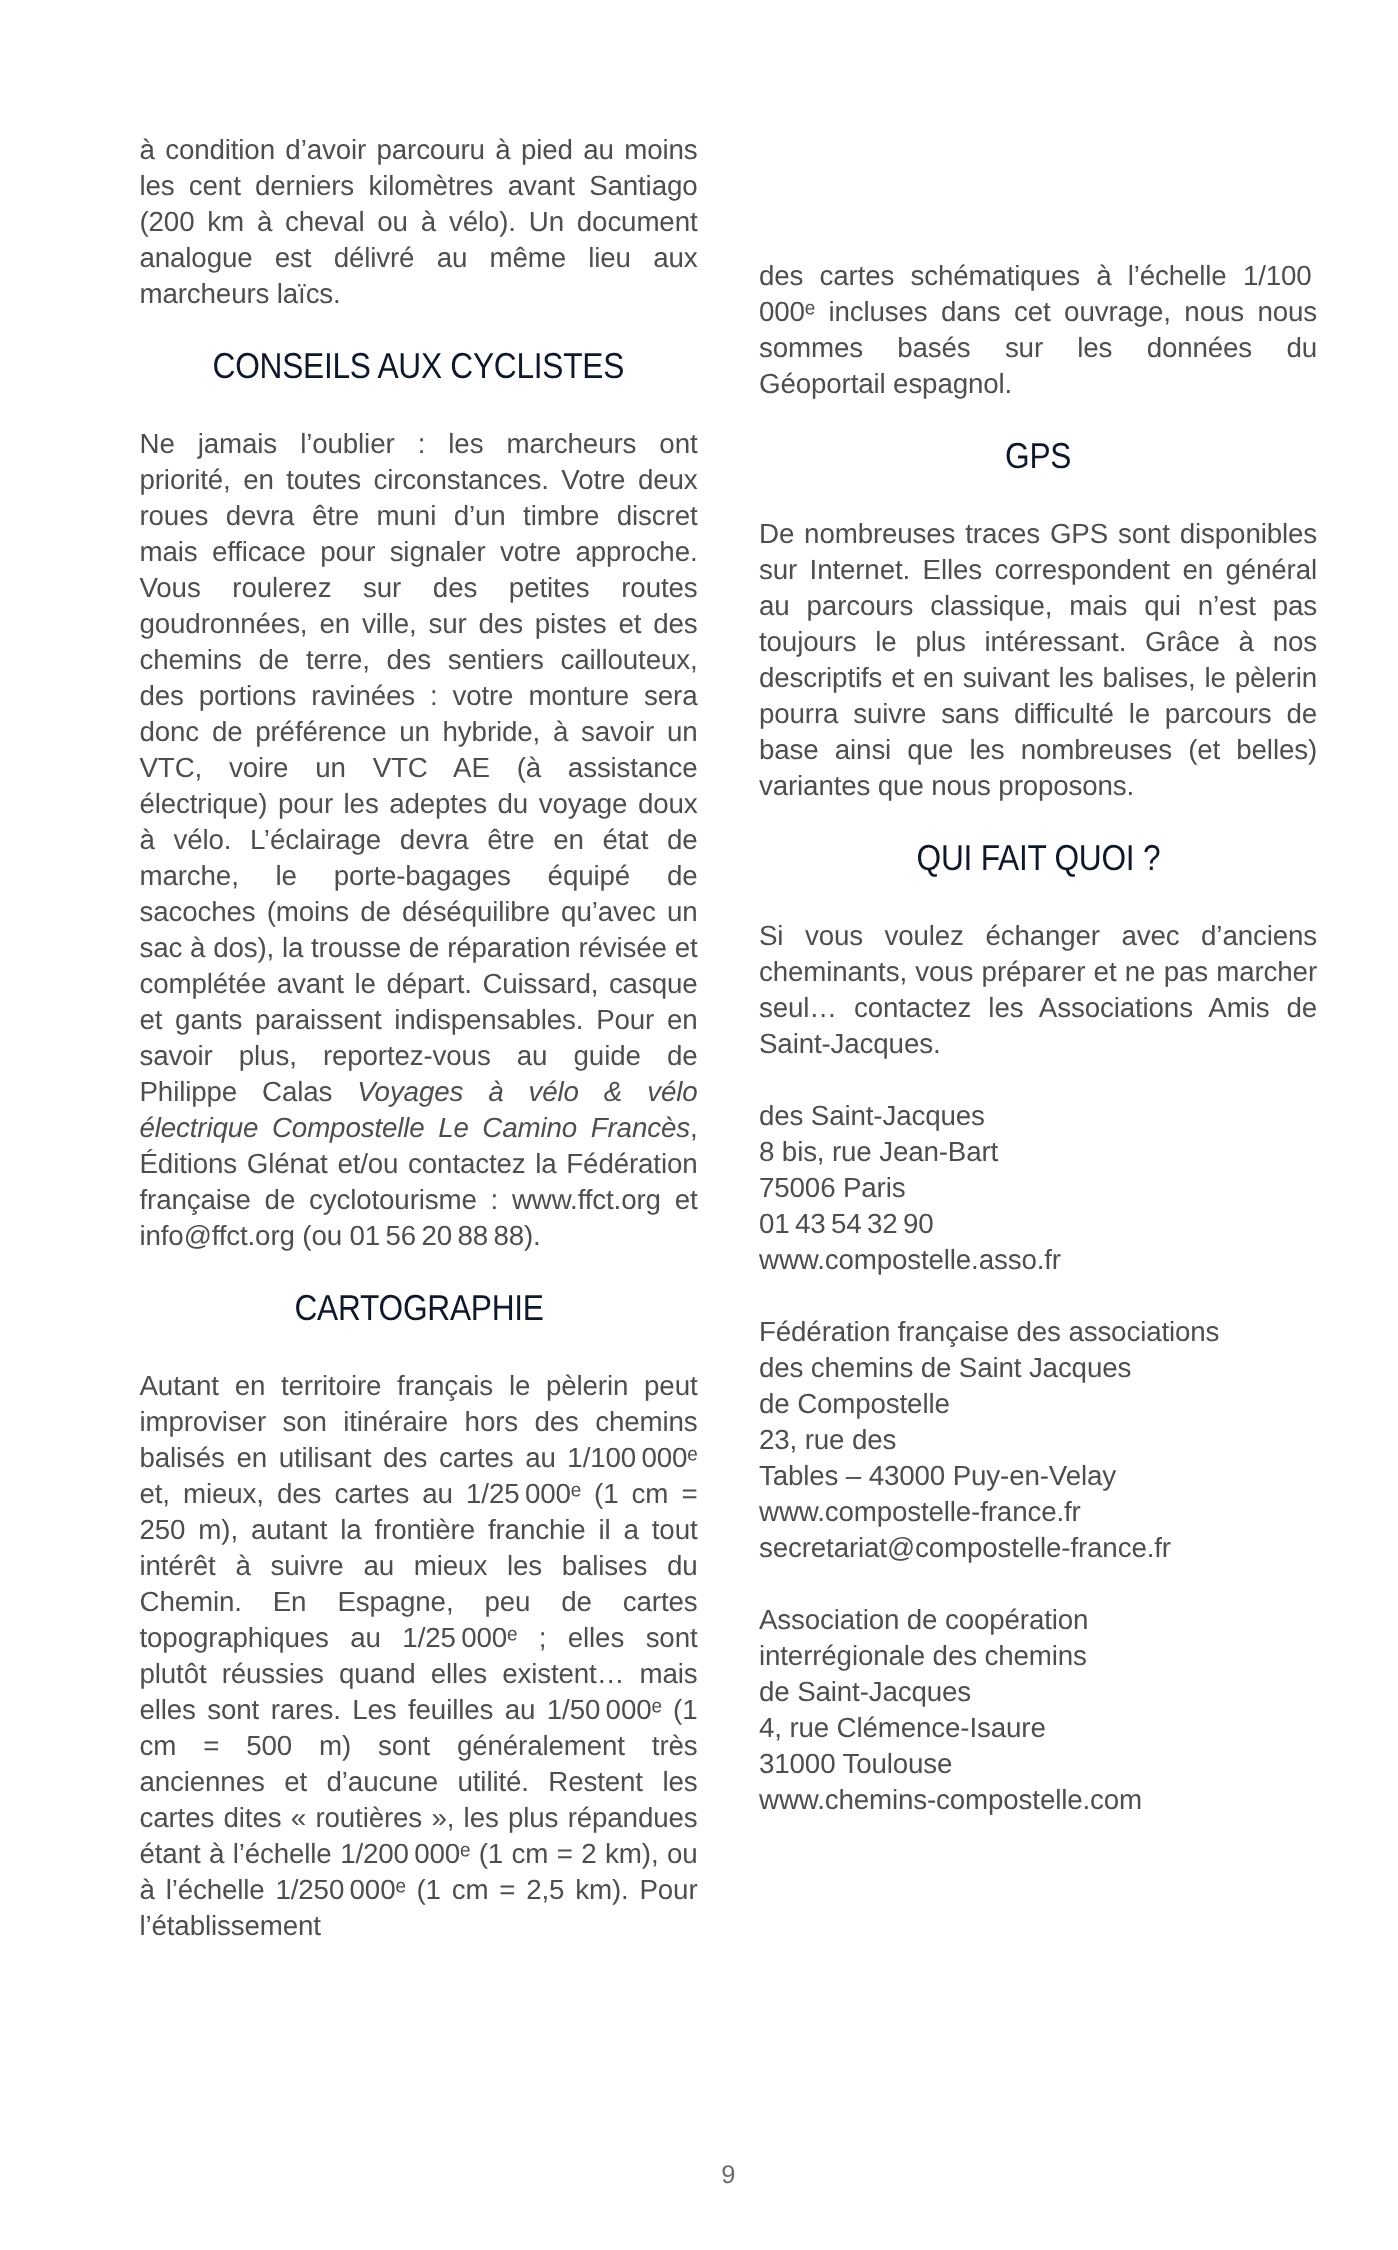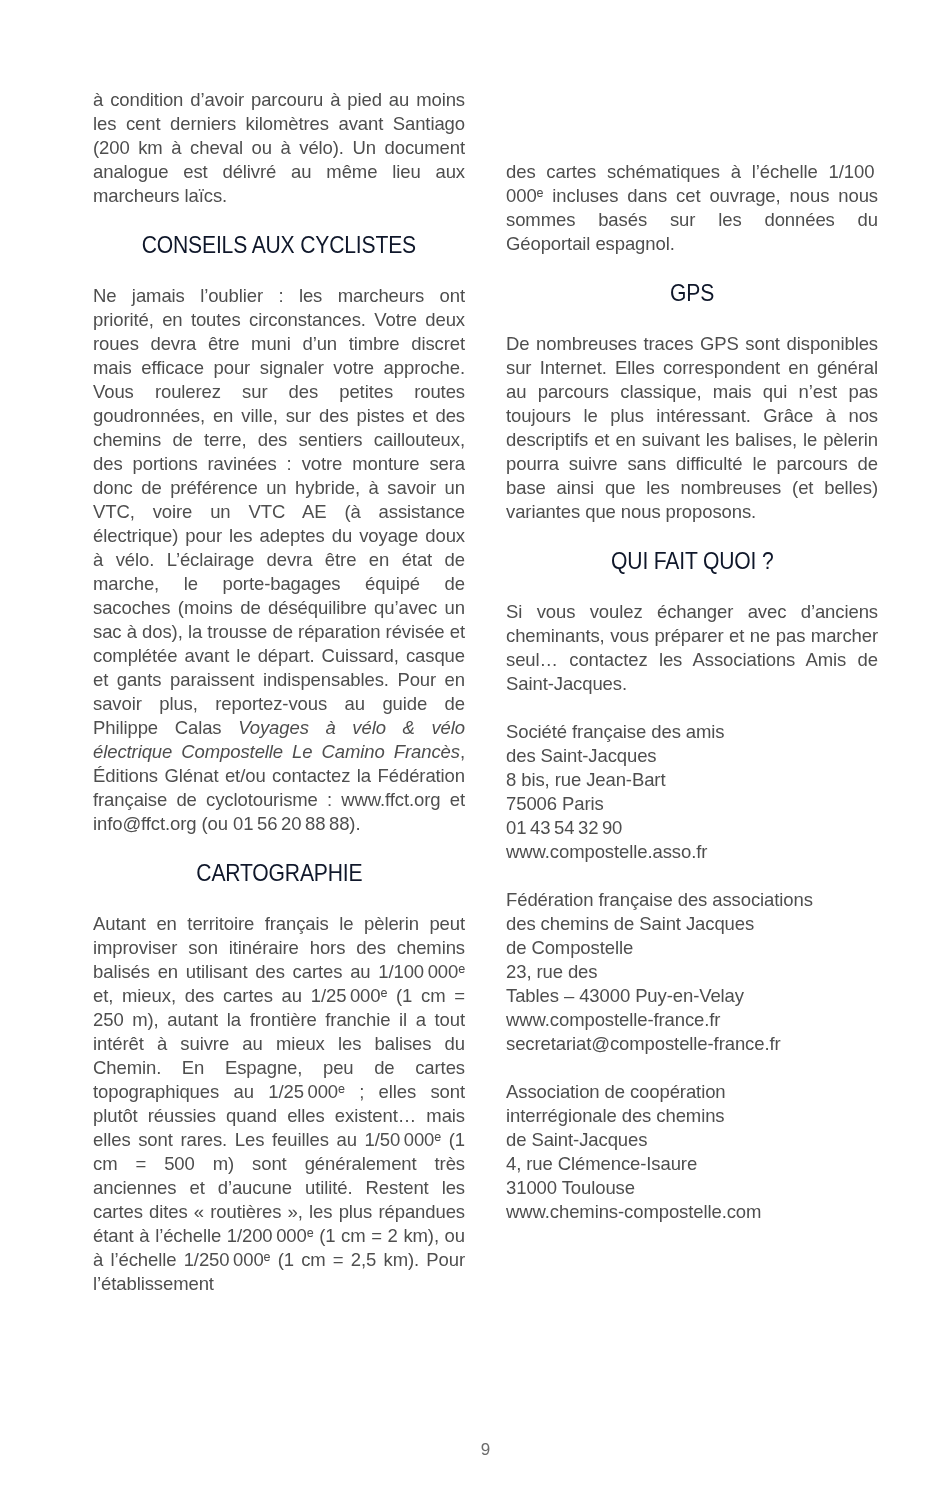--- a/index.html
+++ b/index.html
@@ -89,21 +89,20 @@
 
       <h2 class="section-heading"><span class="squeeze">GPS</span></h2>
 
       <p class="body-text">De nombreuses traces GPS sont disponibles sur Internet. Elles correspondent en général au parcours classique, mais qui n’est pas toujours le plus intéressant. Grâce à nos descriptifs et en suivant les balises, le pèlerin pourra suivre sans difficulté le parcours de base ainsi que les nombreuses (et belles) variantes que nous proposons.</p>
 
       <h2 class="section-heading"><span class="squeeze">QUI FAIT QUOI&nbsp;?</span></h2>
 
       <p class="body-text">Si vous voulez échanger avec d’anciens cheminants, vous préparer et ne pas marcher seul… contactez les Associations Amis de Saint-Jacques.</p>
 
       <div class="address-block">
-          <div>Société française des amis</div>
           <div>des Saint-Jacques</div>
           <div>8 bis, rue Jean-Bart</div>
           <div>75006 Paris</div>
           <div>01 43 54 32 90</div>
           <div>www.compostelle.asso.fr</div>
         </div>
       <div class="address-block">
           <div>Fédération française des associations</div>
           <div>des chemins de Saint Jacques</div>
           <div>de Compostelle</div>

